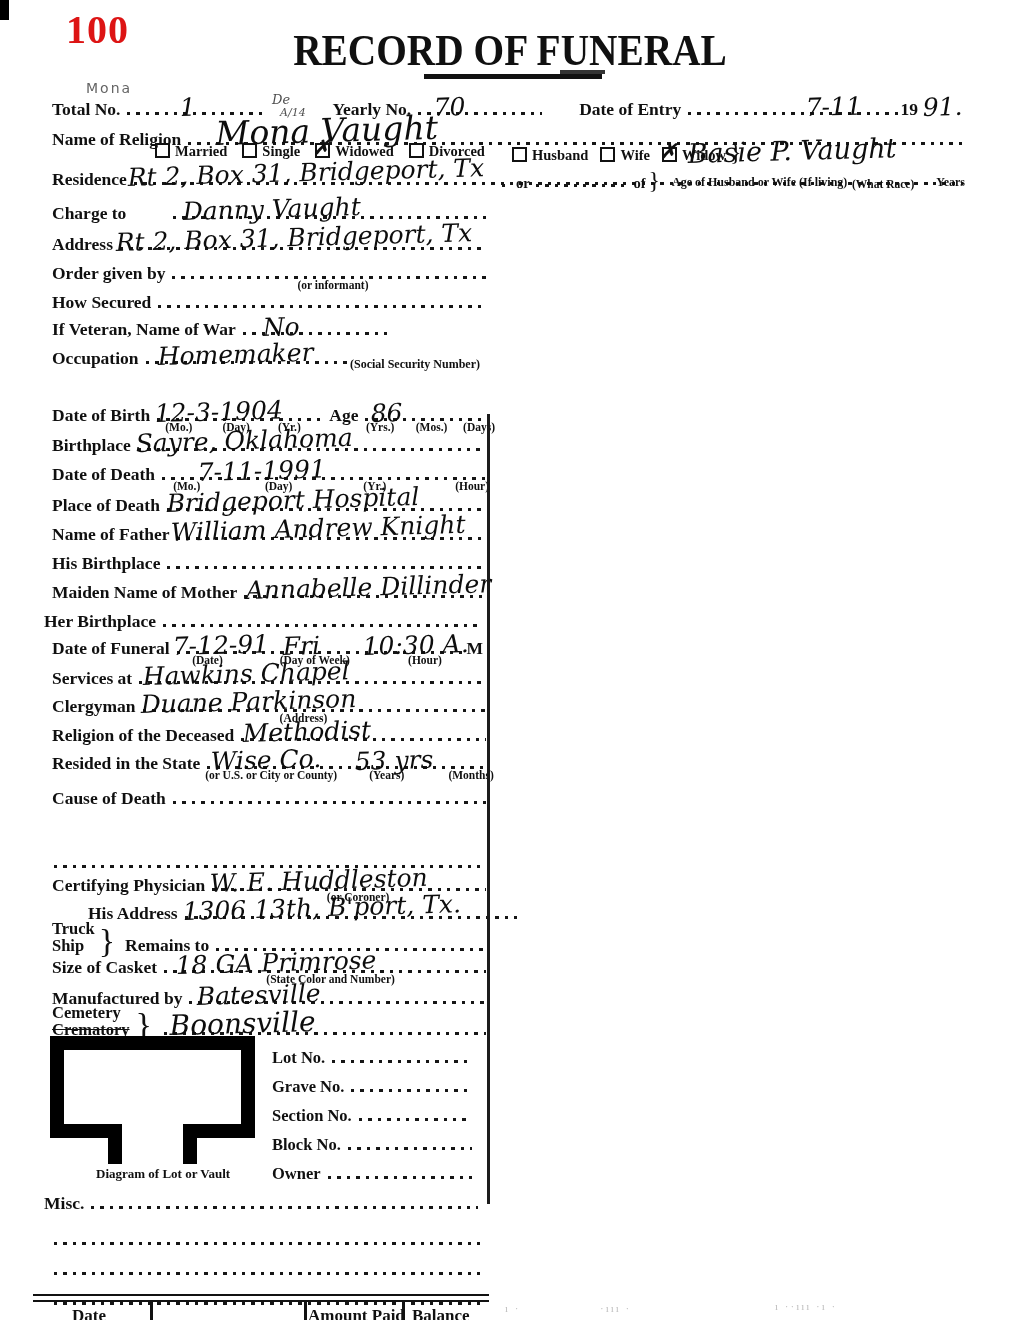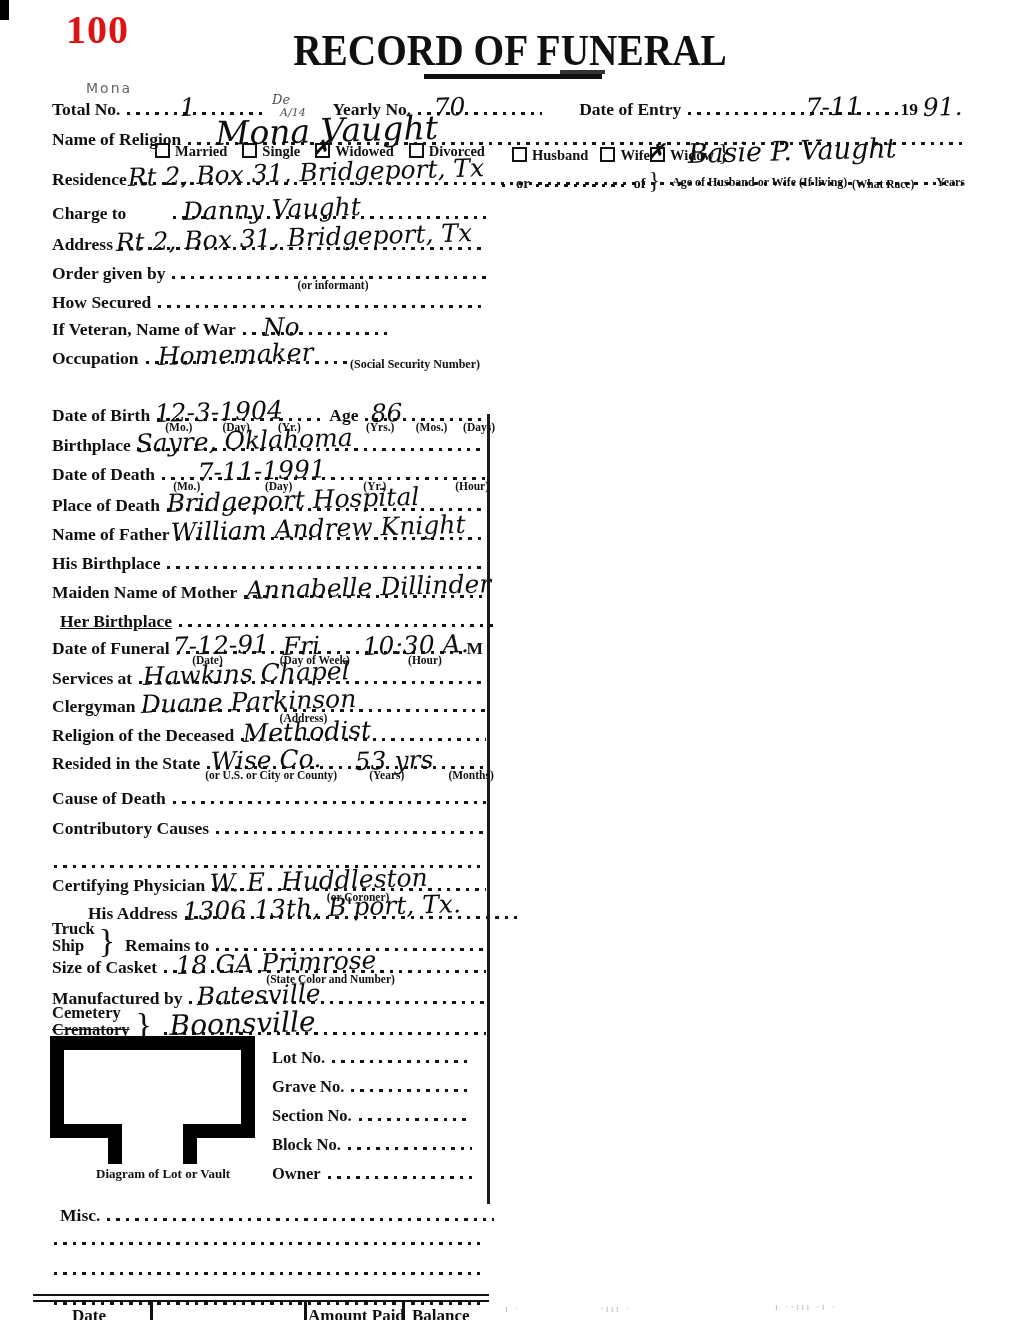--- a/index.html
+++ b/index.html
@@ -100,21 +100,21 @@
       <span class="hw" style="left:-4px;">Rt 2, Box 31, Bridgeport, Tx</span>
     </span>
   </div>
 
   <div>
     <div class="sub" style="position:absolute;left:852px;top:136px;margin-top:43px;">(What Race)</div>
     <div class="row" style="left:512px;top:146px;height:16px;">
       <span class="cb"></span>
       <span class="cbl" style="margin-right:12px;">Husband</span>
       <span class="cb"></span>
-      <span class="cbl" style="">Wife</span>
+      <span class="cbl" style="margin-right:12px;">Wife</span>
       <span class="cb">
           <span class="x">✗</span>
         </span>
       <span class="cbl">Widow</span>
       <span class="brace" style="font-size:24px;margin-left:4px;">}</span>
     </div>
     <span class="hw" style="left:688px;top:140px;bottom:auto;font-size:27px;">Basie P. Vaught</span>
     <div class="row" style="left:500px;top:164px;width:160px;">
       <span class="fill" style="flex:0 0 12px;"></span>
       <span class="cbl" style="padding:0 4px;">or</span>
@@ -225,21 +225,21 @@
     <span class="fill"></span>
   </div>
 
   <div class="row" style="left:52px;top:575px;width:436px;">
     <span class="lbl">Maiden Name of Mother</span>
     <span class="fill">
       <span class="hw" style="left:4px;">Annabelle Dillinder</span>
     </span>
   </div>
 
-  <div class="row" style="left:60px;top:604px;width:436px;text-decoration:underline;">
+  <div class="row" style="left:44px;top:604px;width:436px;">
     <span class="lbl">Her Birthplace</span>
     <span class="fill"></span>
   </div>
 
   <div class="row" style="left:52px;top:631px;width:436px;">
     <span class="lbl">Date of Funeral</span>
     <span class="fill">
       <span class="hw" style="left:-2px;">7-12-91</span>
       <span class="hw" style="left:108px;">Fri</span>
       <span class="hw" style="left:188px;">10:30 A.</span>
@@ -281,24 +281,20 @@
       <span class="sub" style="left:58%;">(Years)</span>
       <span class="sub" style="left:86%;">(Months)</span>
     </span>
   </div>
 
   <div class="row" style="left:52px;top:781px;width:436px;">
     <span class="lbl">Cause of Death</span>
     <span class="fill"></span>
   </div>
 
-  <div class="row" style="left:52px;top:811px;width:436px;">
-    <span class="lbl">Contributory Causes</span>
-    <span class="fill"></span>
-  </div>
 
   <div class="row" style="left:52px;top:845px;width:436px;">
     <span class="fill"></span>
   </div>
 
   <div class="row" style="left:52px;top:868px;width:436px;">
     <span class="lbl">Certifying Physician</span>
     <span class="fill">
       <span class="hw" style="left:0px;">W. E. Huddleston</span>
       <span class="sub" style="left:42%;">(or Coroner)</span>
@@ -373,21 +369,21 @@
   </div>
   <div class="row" style="left:272px;top:1127px;width:202px;">
     <span class="lbl" style="font-size:16.5px;">Block No.</span>
     <span class="fill"></span>
   </div>
   <div class="row" style="left:272px;top:1156px;width:202px;">
     <span class="lbl" style="font-size:16.5px;">Owner</span>
     <span class="fill"></span>
   </div>
 
-  <div class="row" style="left:60px;top:1186px;width:436px;margin-top:12px;">
+  <div class="row" style="left:44px;top:1186px;width:436px;">
     <span class="lbl">Misc.</span>
     <span class="fill"></span>
   </div>
   <div class="row" style="left:52px;top:1222px;width:436px;">
       <span class="fill"></span>
     </div>
   <div class="row" style="left:52px;top:1252px;width:436px;">
       <span class="fill"></span>
     </div>
   <div class="row" style="left:52px;top:1282px;width:436px;">

